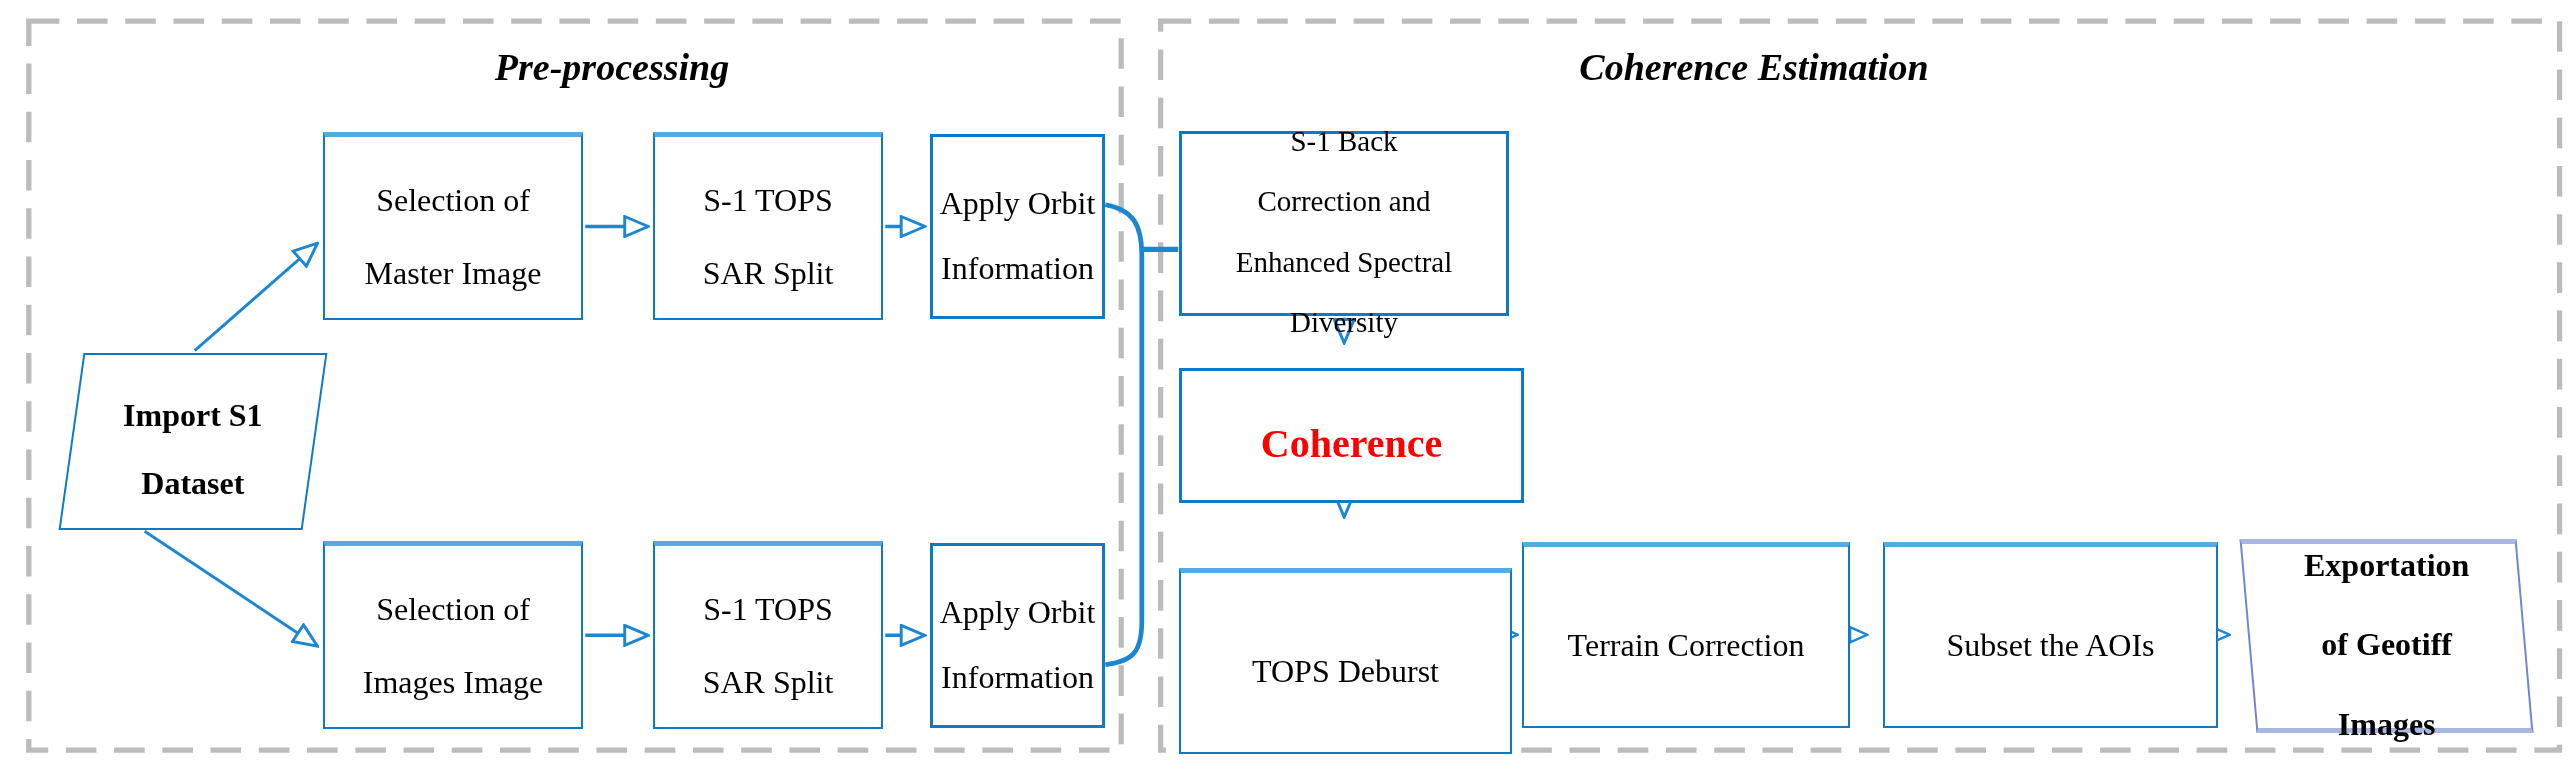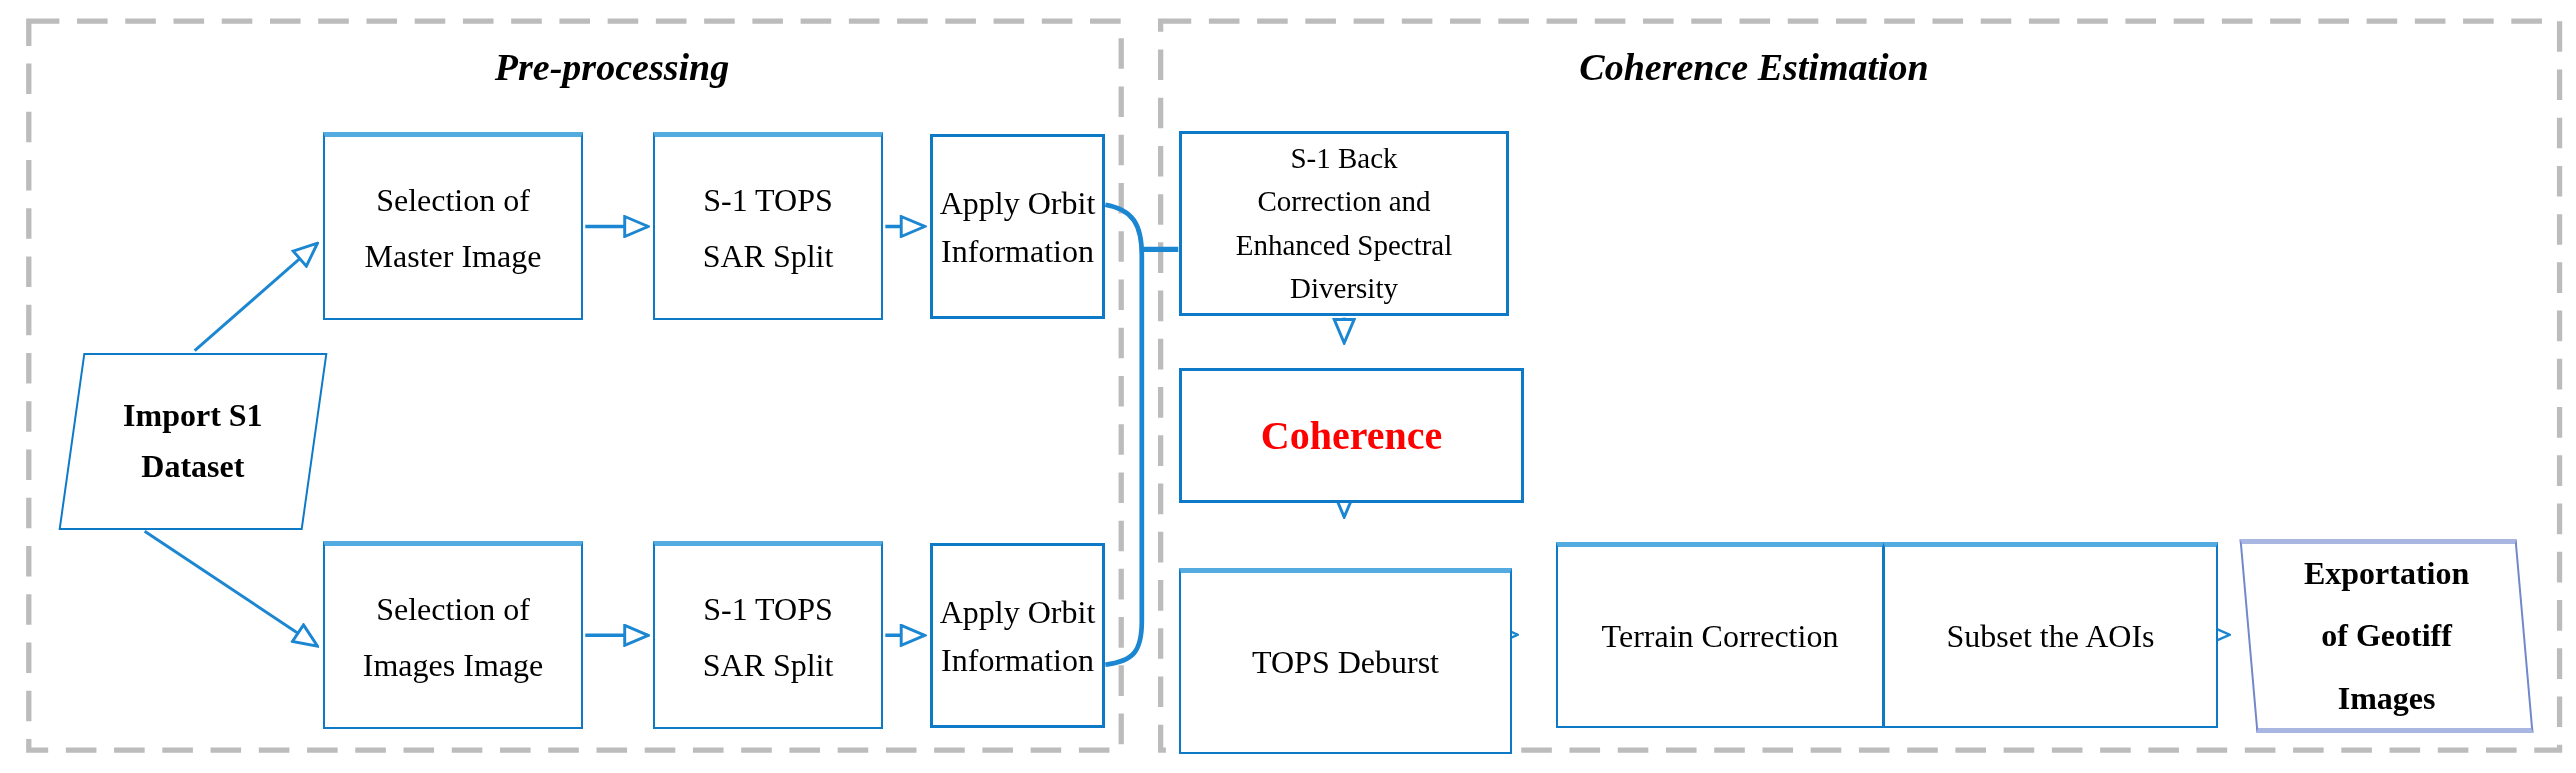--- a/index.html
+++ b/index.html
@@ -42,21 +42,21 @@
     border-top:5.3px solid var(--export-border-top);
     border-bottom:5.3px solid var(--export-border-top);
     transform:skewX(5deg);line-height:1.95;
   }
   .unskew-l{transform:skewX(8deg);}
   .unskew-r{transform:skewX(-5deg);}
   .section-title{
     position:absolute;top:33px;width:530px;z-index:2;
     font-size:38px;font-weight:bold;font-style:italic;text-align:center;margin-top:12px;
   }
-  .ln{display:block;}
+  .ln{display:block;margin-top:17px;}
 </style>
 </head>
 <body>
 
 <div id="canvas">
 
   <svg id="wires" width="2576" height="773" viewBox="0 0 4377 1314">
     <defs>
       <marker id="ah-big" markerUnits="userSpaceOnUse" markerWidth="46" markerHeight="40" refX="42" refY="20" orient="auto">
         <path d="M3,3 L43,20 L3,37 Z" fill="#ffffff" stroke="var(--arrow)" stroke-width="5"></path>
@@ -132,21 +132,21 @@
     <span class="ln">Diversity</span>
   </div>
 
   <div class="node uniform red-text" style="left:1179px;top:368px;width:345px;height:135px;line-height:1.7;">
     <span class="ln">Coherence</span>
   </div>
 
   <div class="node single" style="left:1179px;top:568px;width:333px;height:186px;">
     <span class="ln">TOPS Deburst</span>
   </div>
-  <div class="node single" style="left:1556px;top:542px;width:328px;height:186px;">
+  <div class="node single" style="left:1522px;top:542px;width:328px;height:186px;">
     <span class="ln">Terrain Correction</span>
   </div>
   <div class="node single" style="left:1883px;top:542px;width:335px;height:186px;">
     <span class="ln">Subset the AOIs</span>
   </div>
 
   <div class="node para-export bold" style="left:2248px;top:539px;width:277px;height:194px;">
     <div class="unskew-r">
       <span class="ln">Exportation</span>
       <span class="ln">of Geotiff</span>

